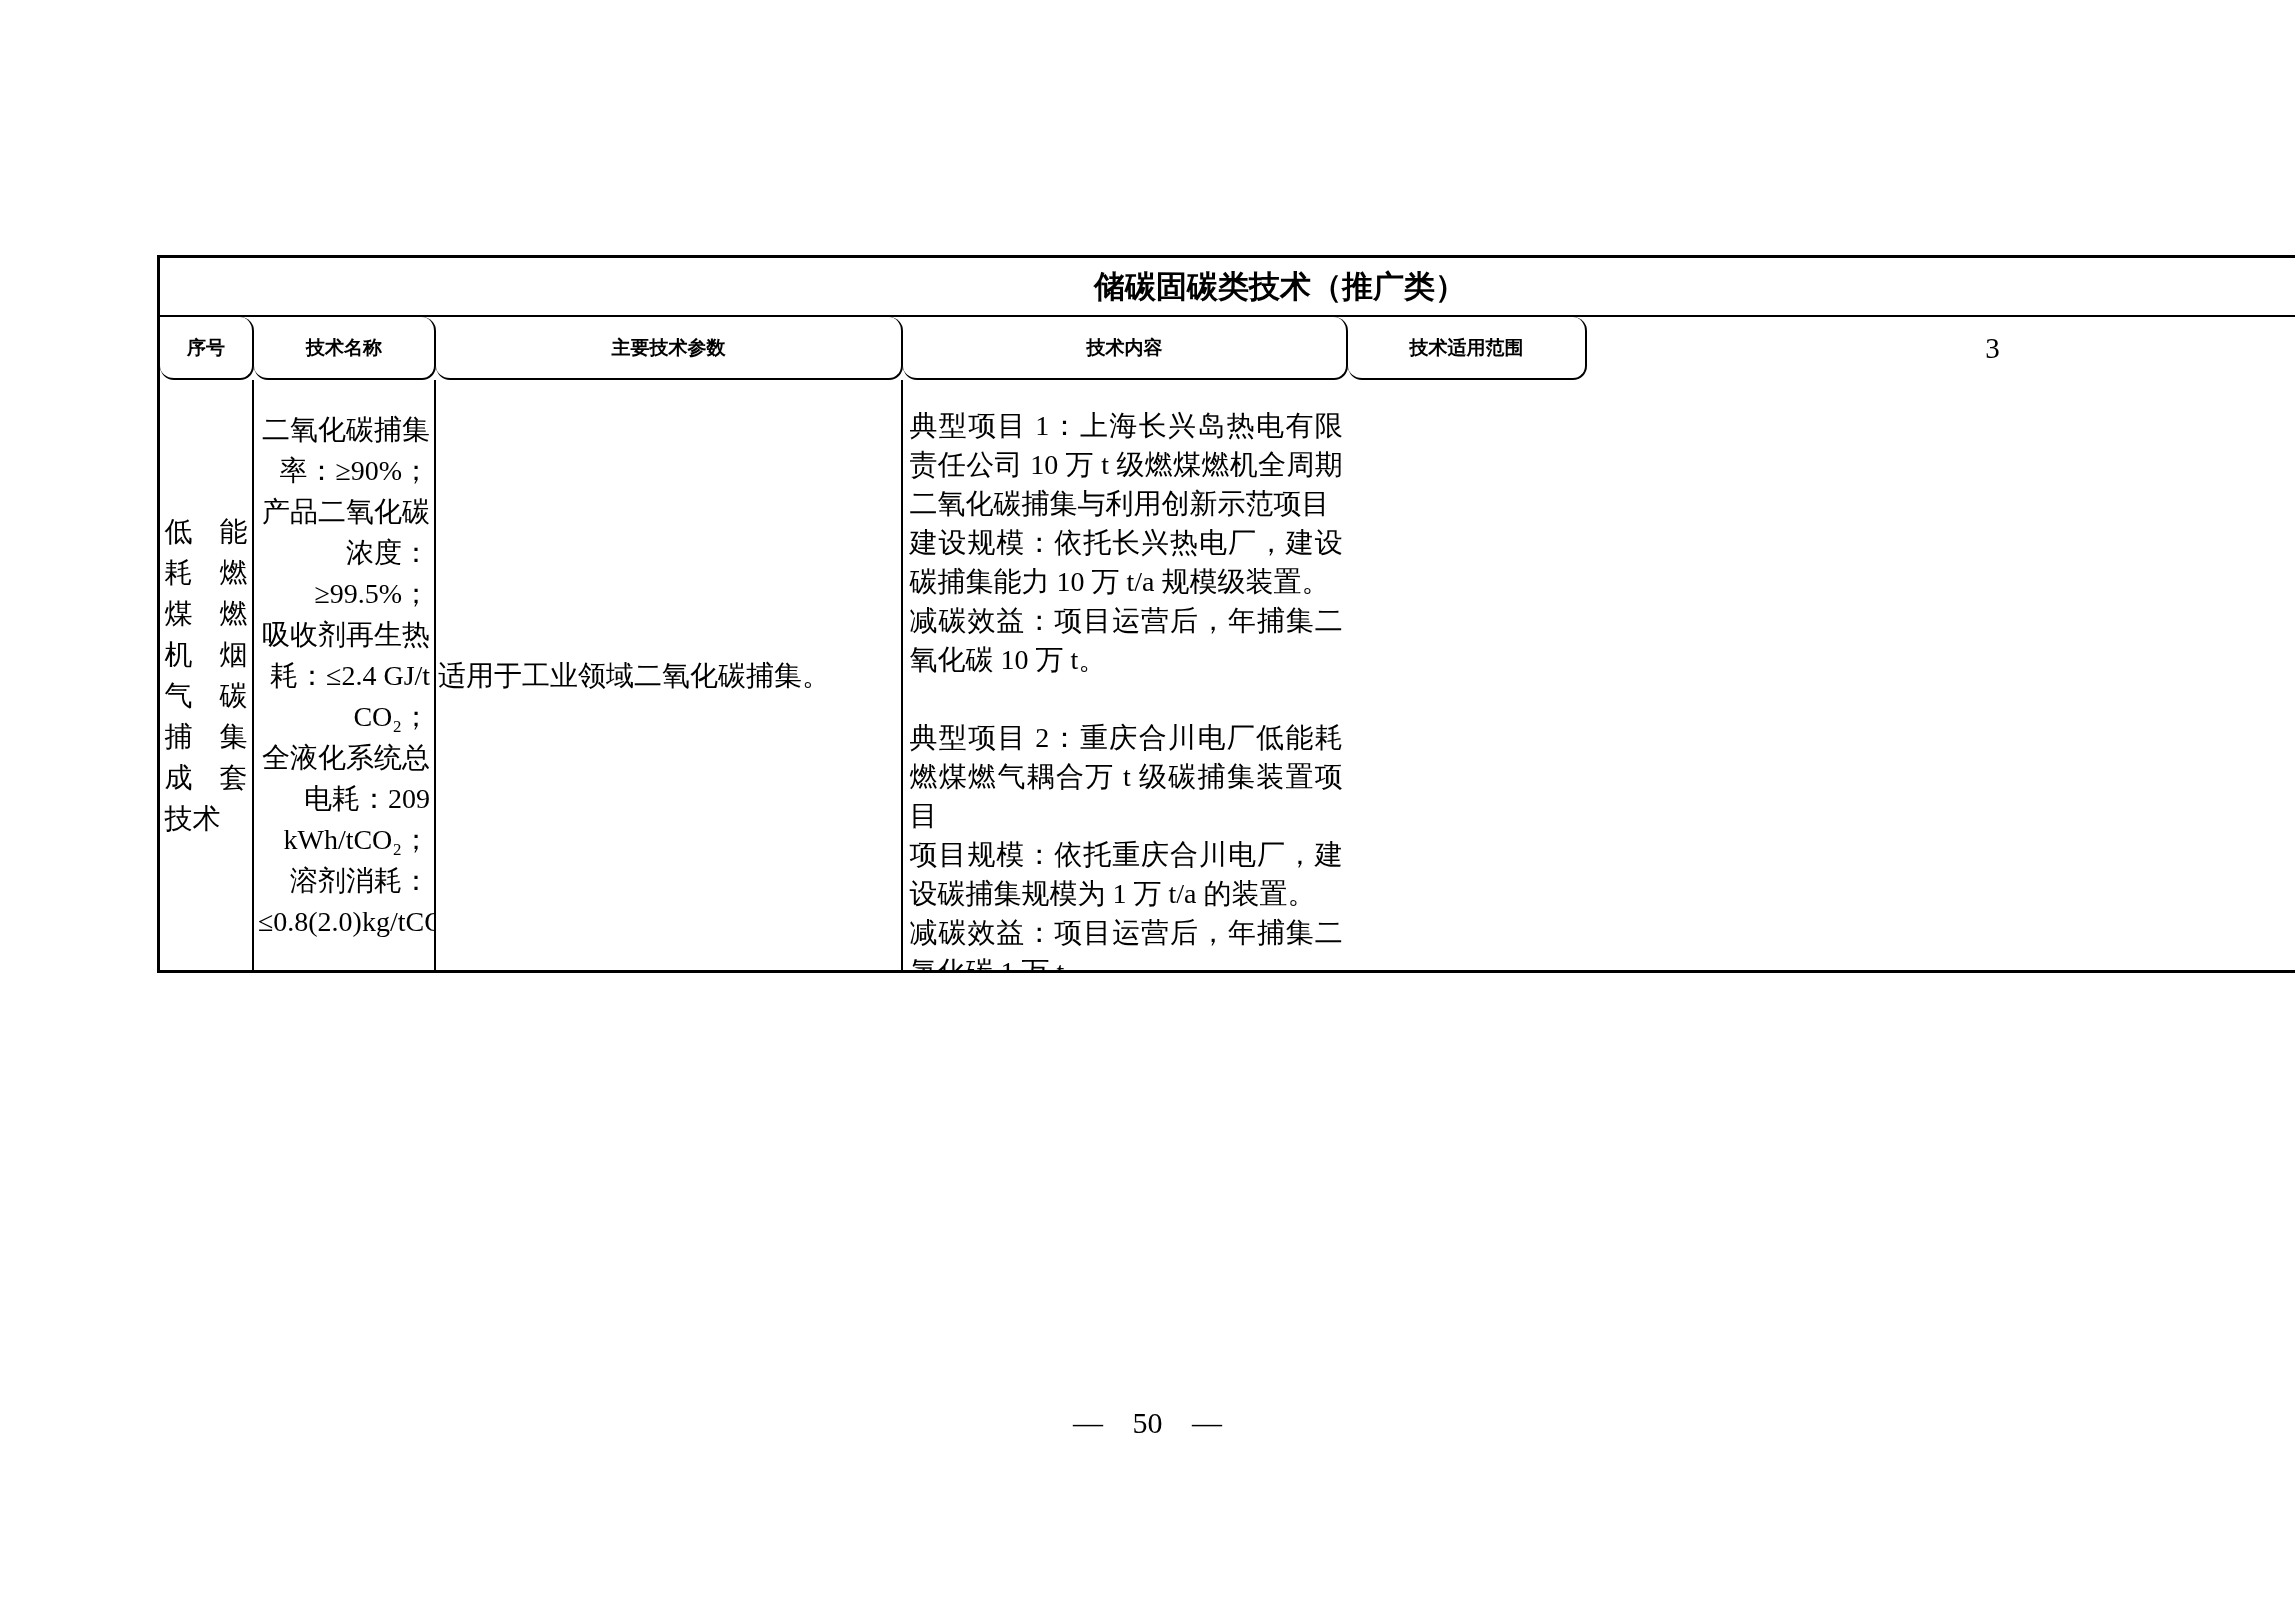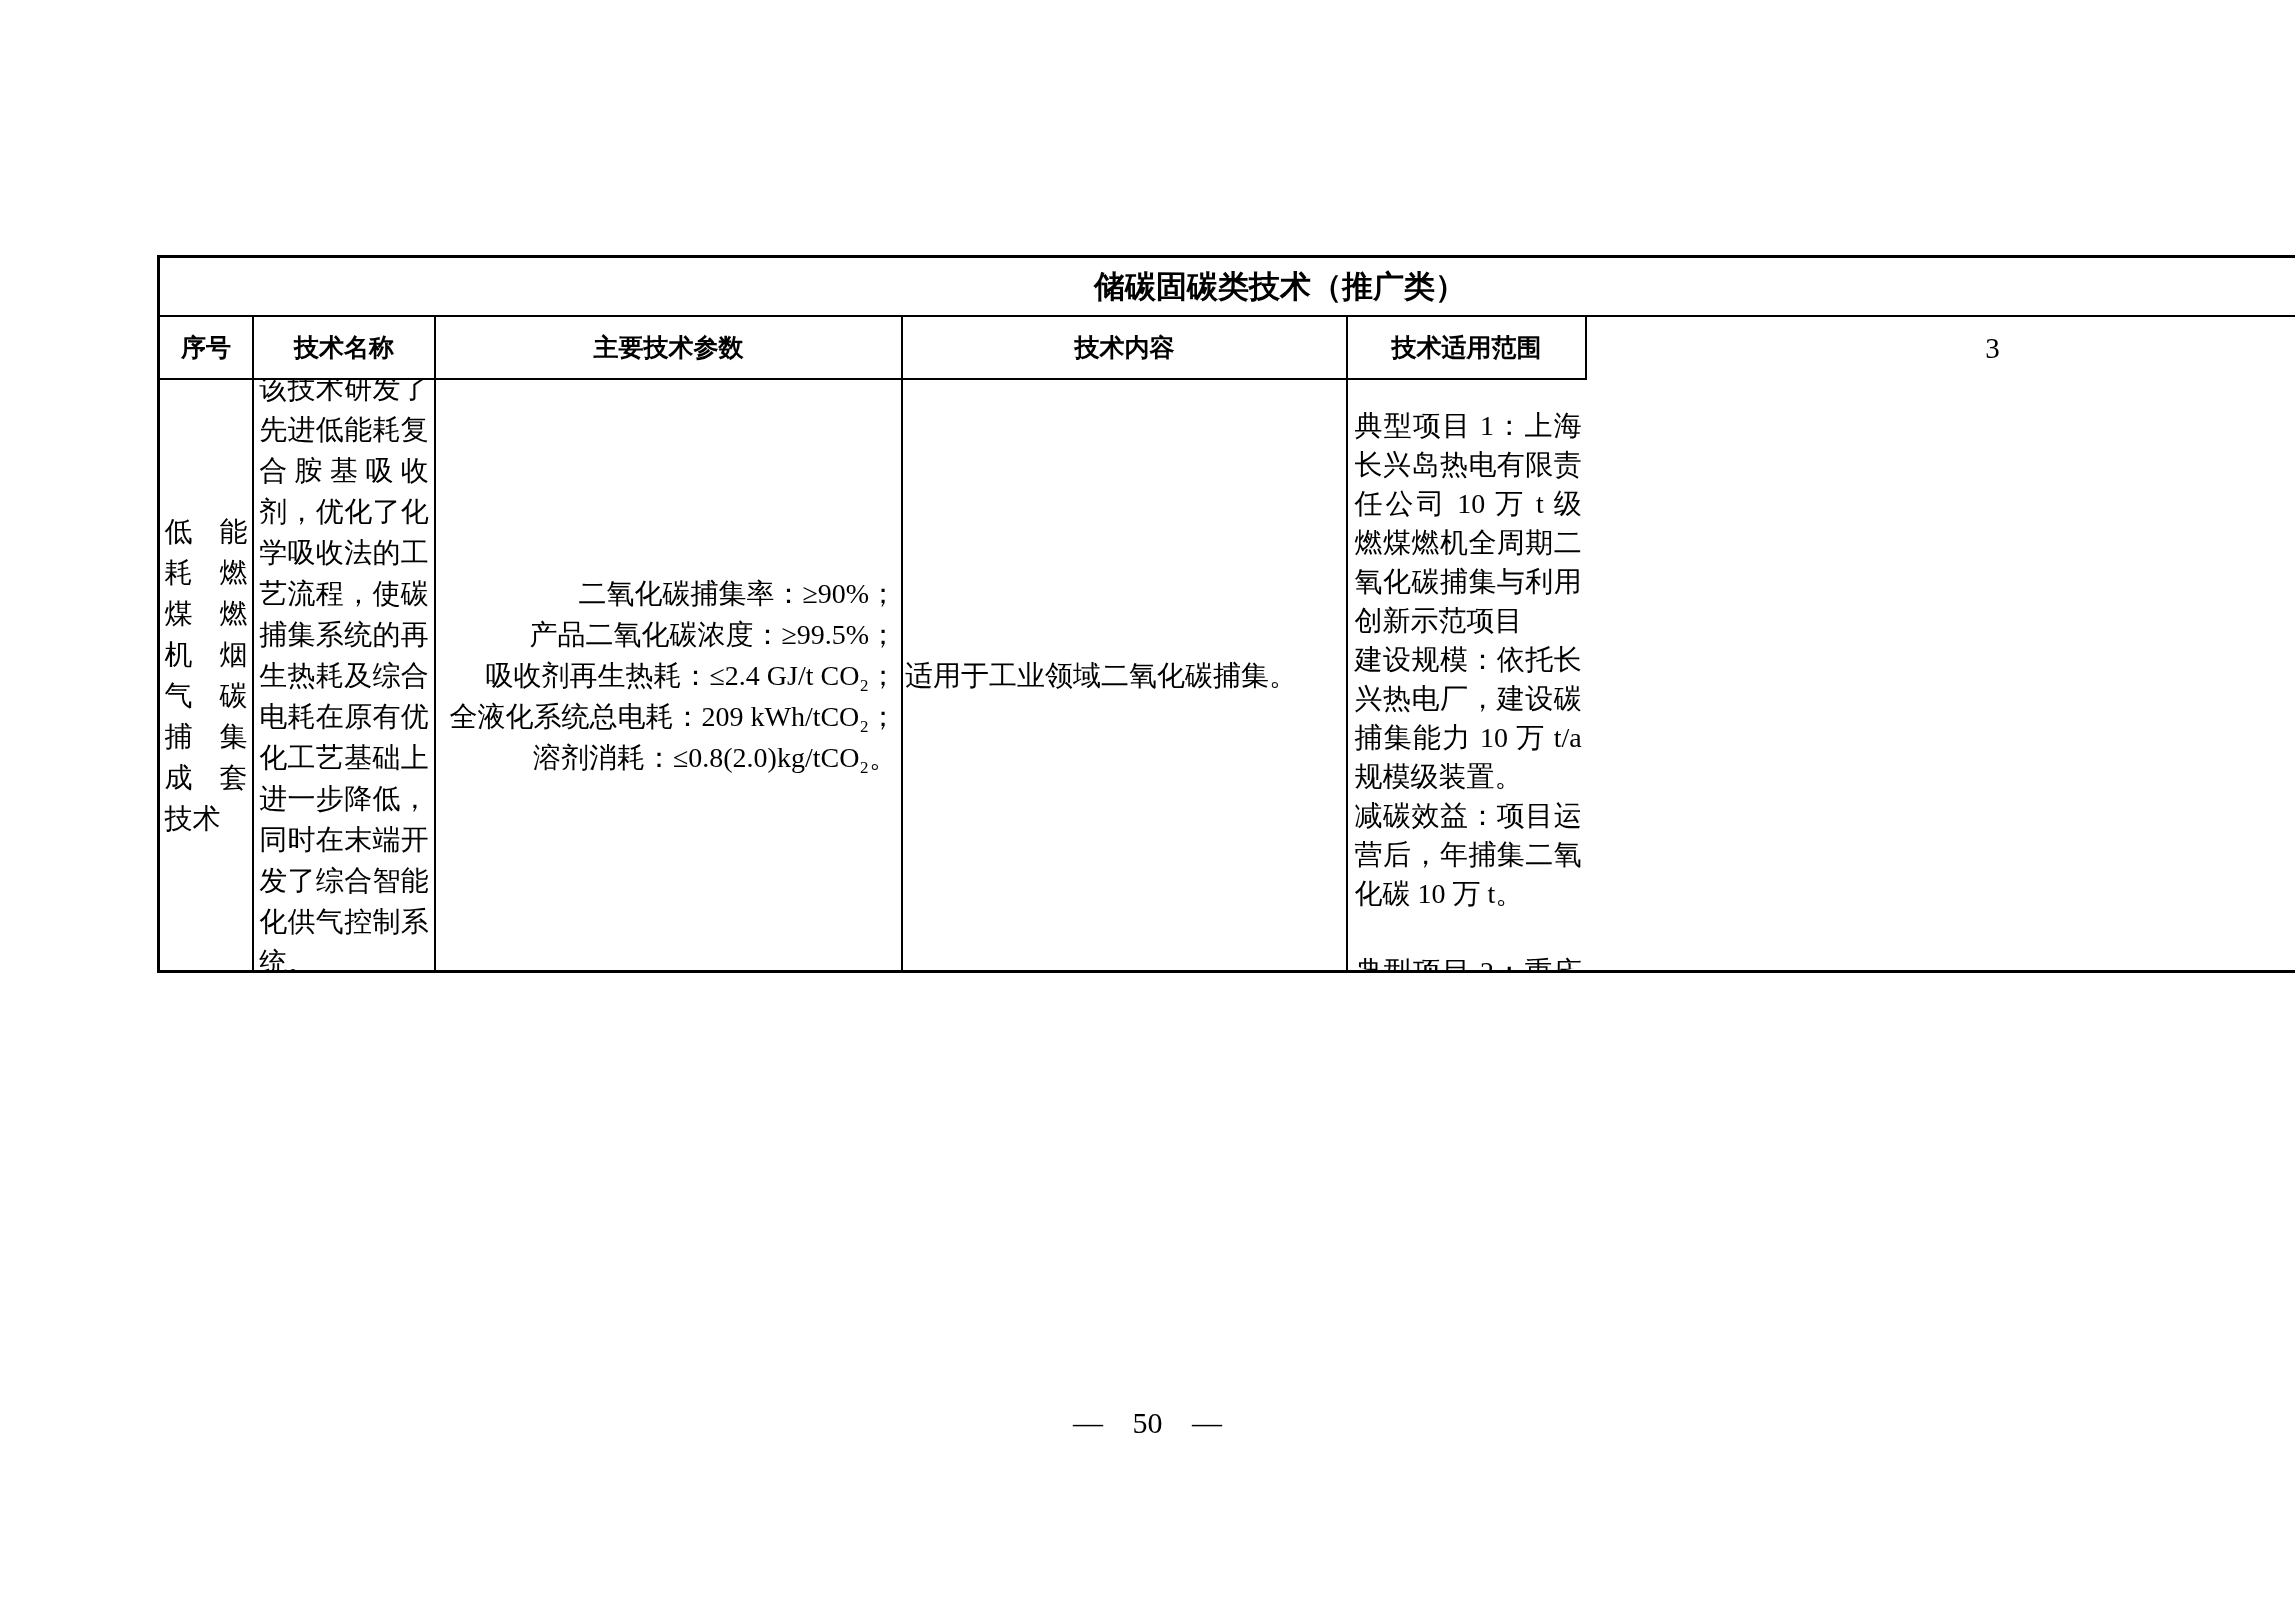--- a/index.html
+++ b/index.html
@@ -32,22 +32,23 @@
   .title-cell{
     grid-column:1 / span 6;
     display:flex;align-items:center;justify-content:center;
     font-family:"Liberation Sans","DejaVu Sans",sans-serif;
     font-weight:bold;font-size:31px;
     border-right:none;
   }
   .head{
     display:flex;align-items:center;justify-content:center;
     font-family:"Liberation Sans","DejaVu Sans",sans-serif;
-    font-weight:bold;font-size:25px;
+    font-weight:bold;font-size:19px;
     text-align:right;
+    border-radius:14px;
   }
   .bodycell{
     font-size:28px;line-height:41px;
   }
   .vcenter{display:flex;flex-direction:column;justify-content:center;}
   .c-index{align-items:center;font-size:29px;}
   .c-name{padding:0 4.6px;text-align:justify;}
   .c-content{padding:0 5.2px;text-align:justify;}
   .c-params{padding:0 3.9px;white-space:pre-line;text-align:right;}
   .c-scope{padding:0 2px;text-align:justify;}
@@ -75,21 +76,20 @@
     <div class="cell title-cell">储碳固碳类技术（推广类）</div>
 
     <div class="cell head">序号</div>
     <div class="cell head">技术名称</div>
     <div class="cell head">主要技术参数</div>
     <div class="cell head">技术内容</div>
     <div class="cell head">技术适用范围</div>
 
     <div class="cell bodycell vcenter c-index last-row">3</div>
     <div class="cell bodycell vcenter c-name last-row">低能耗燃煤燃机烟气碳捕集成套技术</div>
-    <div class="cell bodycell vcenter c-content last-row">该技术研发了先进低能耗复合胺基吸收剂，优化了化学吸收法的工艺流程，使碳捕集系统的再生热耗及综合电耗在原有优化工艺基础上进一步降低，同时在末端开发了综合智能化供气控制系统。</div>
     <div class="cell bodycell vcenter c-params last-row">二氧化碳捕集率：≥90%；
 产品二氧化碳浓度：≥99.5%；
 吸收剂再生热耗：≤2.4 GJ/t CO₂；
 全液化系统总电耗：209 kWh/tCO₂；
 溶剂消耗：≤0.8(2.0)kg/tCO₂。</div>
     <div class="cell bodycell vcenter c-scope last-row">适用于工业领域二氧化碳捕集。</div>
     <div class="cell bodycell c-projects last-row last-col">典型项目 1：上海长兴岛热电有限责任公司 10 万 t 级燃煤燃机全周期二氧化碳捕集与利用创新示范项目
 建设规模：依托长兴热电厂，建设碳捕集能力 10 万 t/a 规模级装置。
 减碳效益：项目运营后，年捕集二氧化碳 10 万 t。
 

